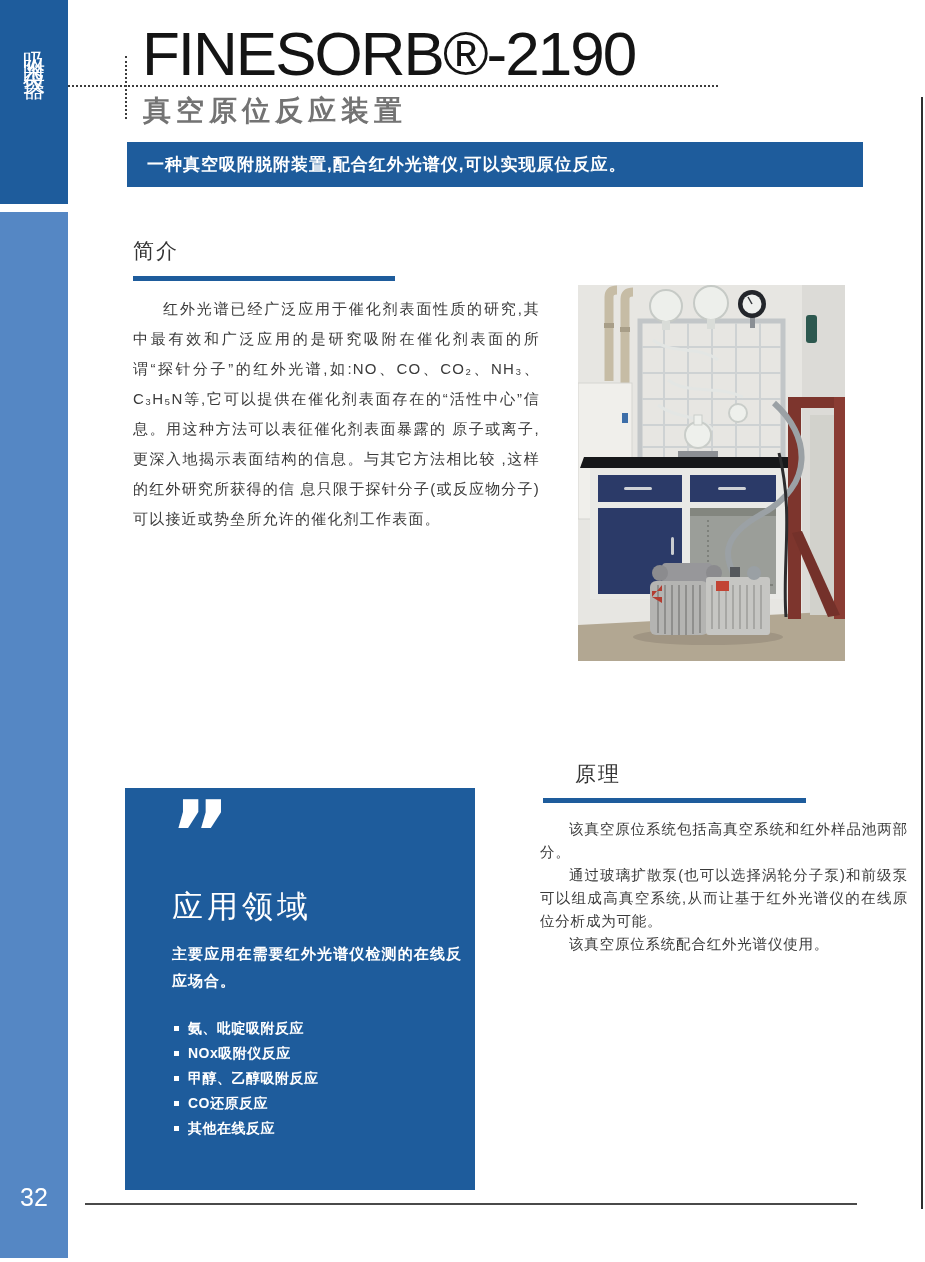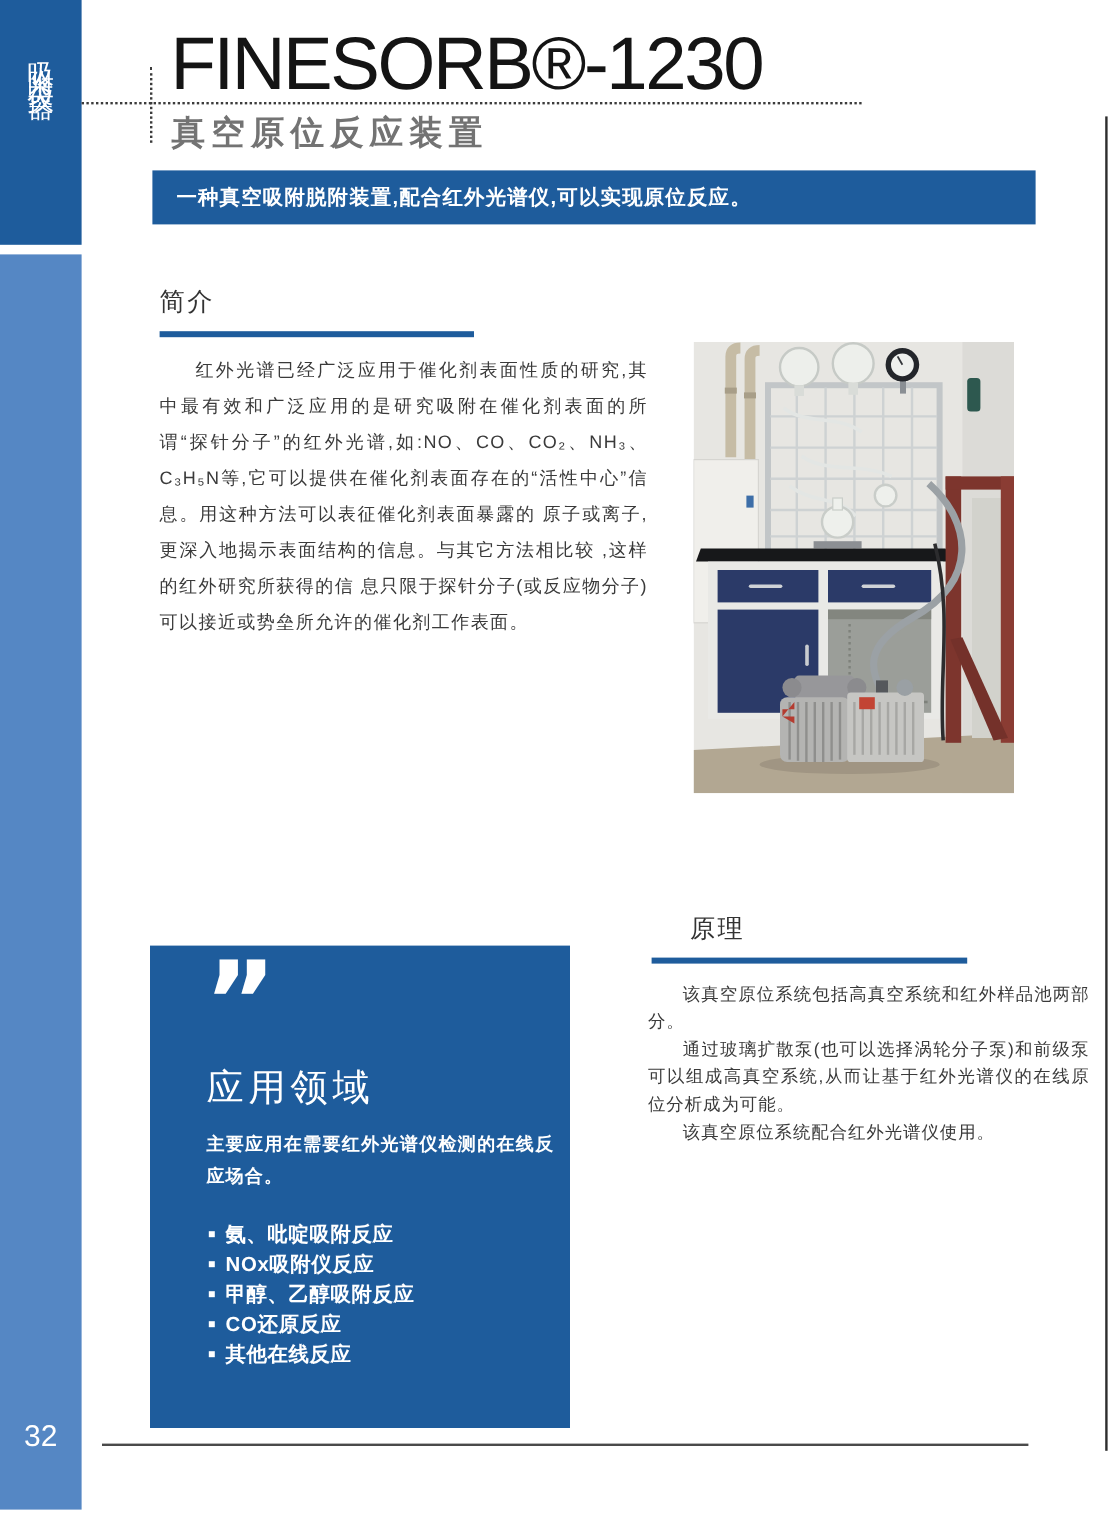--- a/index.html
+++ b/index.html
@@ -44,21 +44,21 @@
   .intro-underline{left:133px;top:276px;width:262px;}
   .intro-text{left:133px;top:294px;width:407px;font-size:15px;line-height:30px;text-align:justify;letter-spacing:1.2px;color:#3a3a3a;}
   .intro-text p{margin:0;text-indent:2em;}
 
   
   .app-box{left:125px;top:788px;width:350px;height:402px;background:var(--blue);color:#fff;}
   .quote-mark{position:absolute;left:45px;top:2px;font-size:92px;line-height:92px;font-weight:bold;font-family:"DejaVu Sans",sans-serif;}
   .app-heading{position:absolute;left:47px;top:98px;font-size:31px;letter-spacing:4px;}
   .app-desc{position:absolute;left:47px;top:152px;width:290px;font-size:15px;font-weight:bold;line-height:27px;letter-spacing:1px;text-align:justify;}
   .app-list{position:absolute;left:47px;top:228px;margin:0;padding:0;list-style:none;}
-  .app-list li{position:relative;padding-left:16px;line-height:25px;font-size:17px;font-weight:bold;letter-spacing:.5px;}
+  .app-list li{position:relative;padding-left:16px;line-height:25px;font-size:14px;font-weight:bold;letter-spacing:.5px;}
   .app-list li::before{content:"";position:absolute;left:2px;top:10px;width:5px;height:5px;background:#fff;}
 
   
   .principle-heading{left:543px;top:760px;margin-left:32px;}
   .principle-underline{left:543px;top:798px;width:263px;}
   .principle-text{left:540px;top:818px;width:368px;font-size:14.5px;line-height:23px;text-align:justify;letter-spacing:.8px;color:#3a3a3a;}
   .principle-text p{margin:0;text-indent:2em;}
 
   
   .photo{left:578px;top:285px;width:267px;height:376px;}
@@ -72,21 +72,21 @@
 </head>
 <body>
 
 <div class="abs sidebar-dark"></div>
 <div class="abs sidebar-label-wrap">
   <span class="sidebar-label">吸附类仪器</span>
 </div>
 <div class="abs sidebar-light"></div>
 <div class="abs page-number">32</div>
 
-<div class="abs product-title">FINESORB®-1230</div>
+<div class="abs product-title">FINESORB®-2190</div>
 <div class="abs dotted-h"></div>
 <div class="abs dotted-v"></div>
 <div class="abs product-subtitle">真空原位反应装置</div>
 <div class="abs tagline-banner">
   <span>一种真空吸附脱附装置,配合红外光谱仪,可以实现原位反应。</span>
 </div>
 
 <div class="abs sec-heading intro-heading">简介</div>
 <div class="abs sec-underline intro-underline"></div>
 <div class="abs intro-text">

